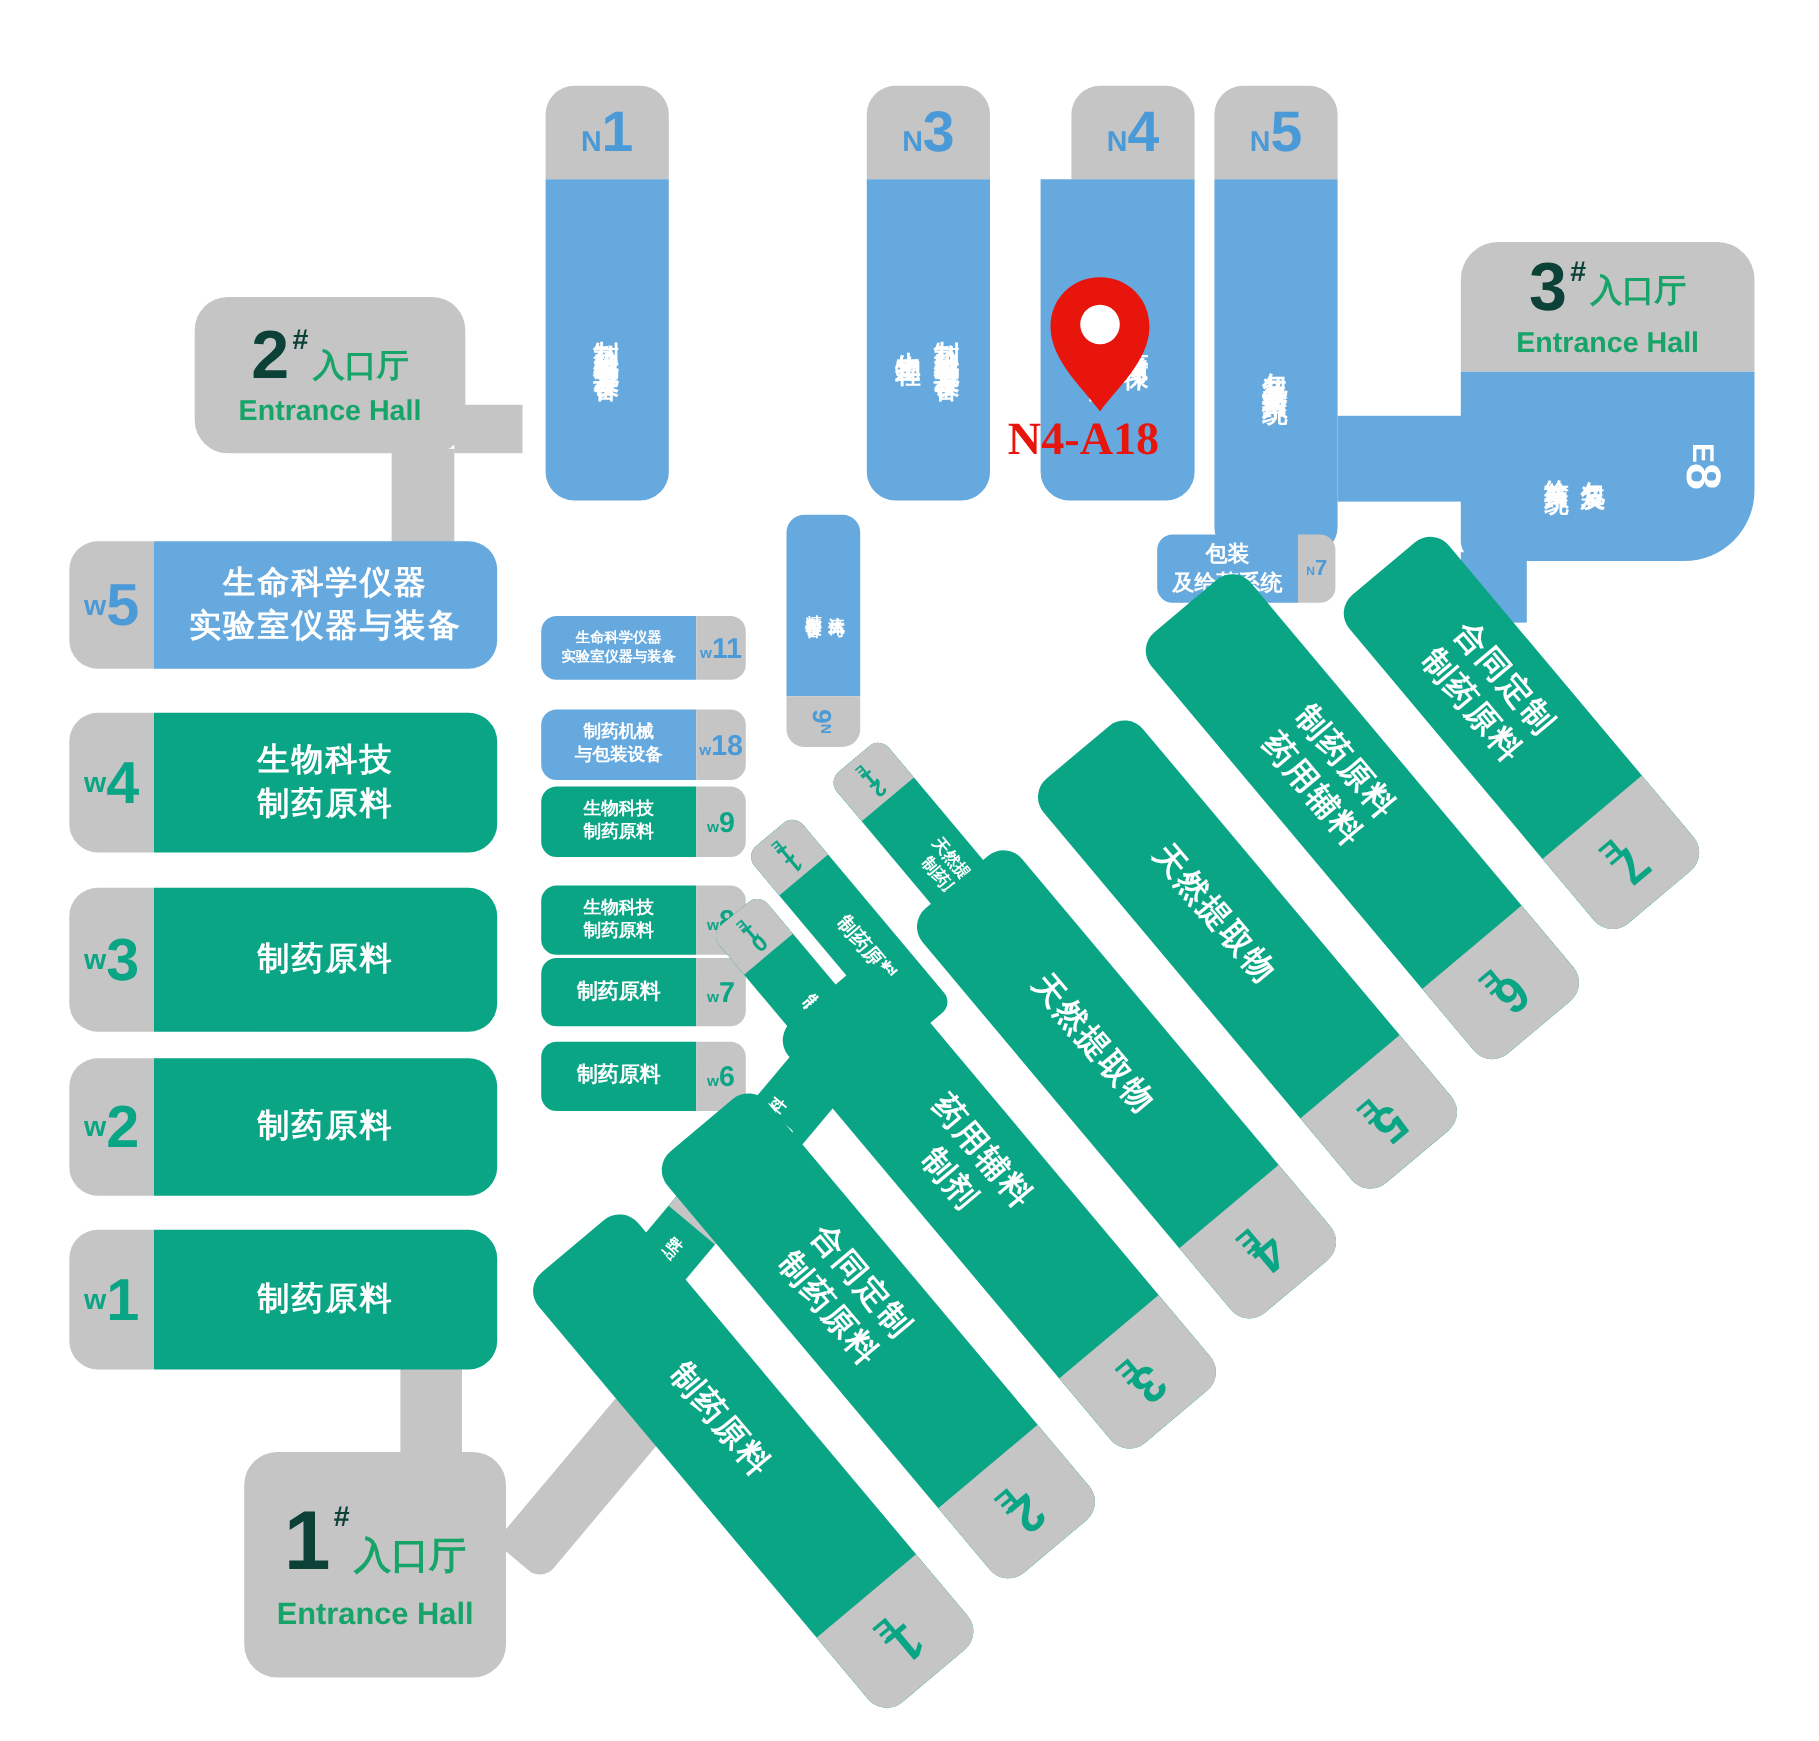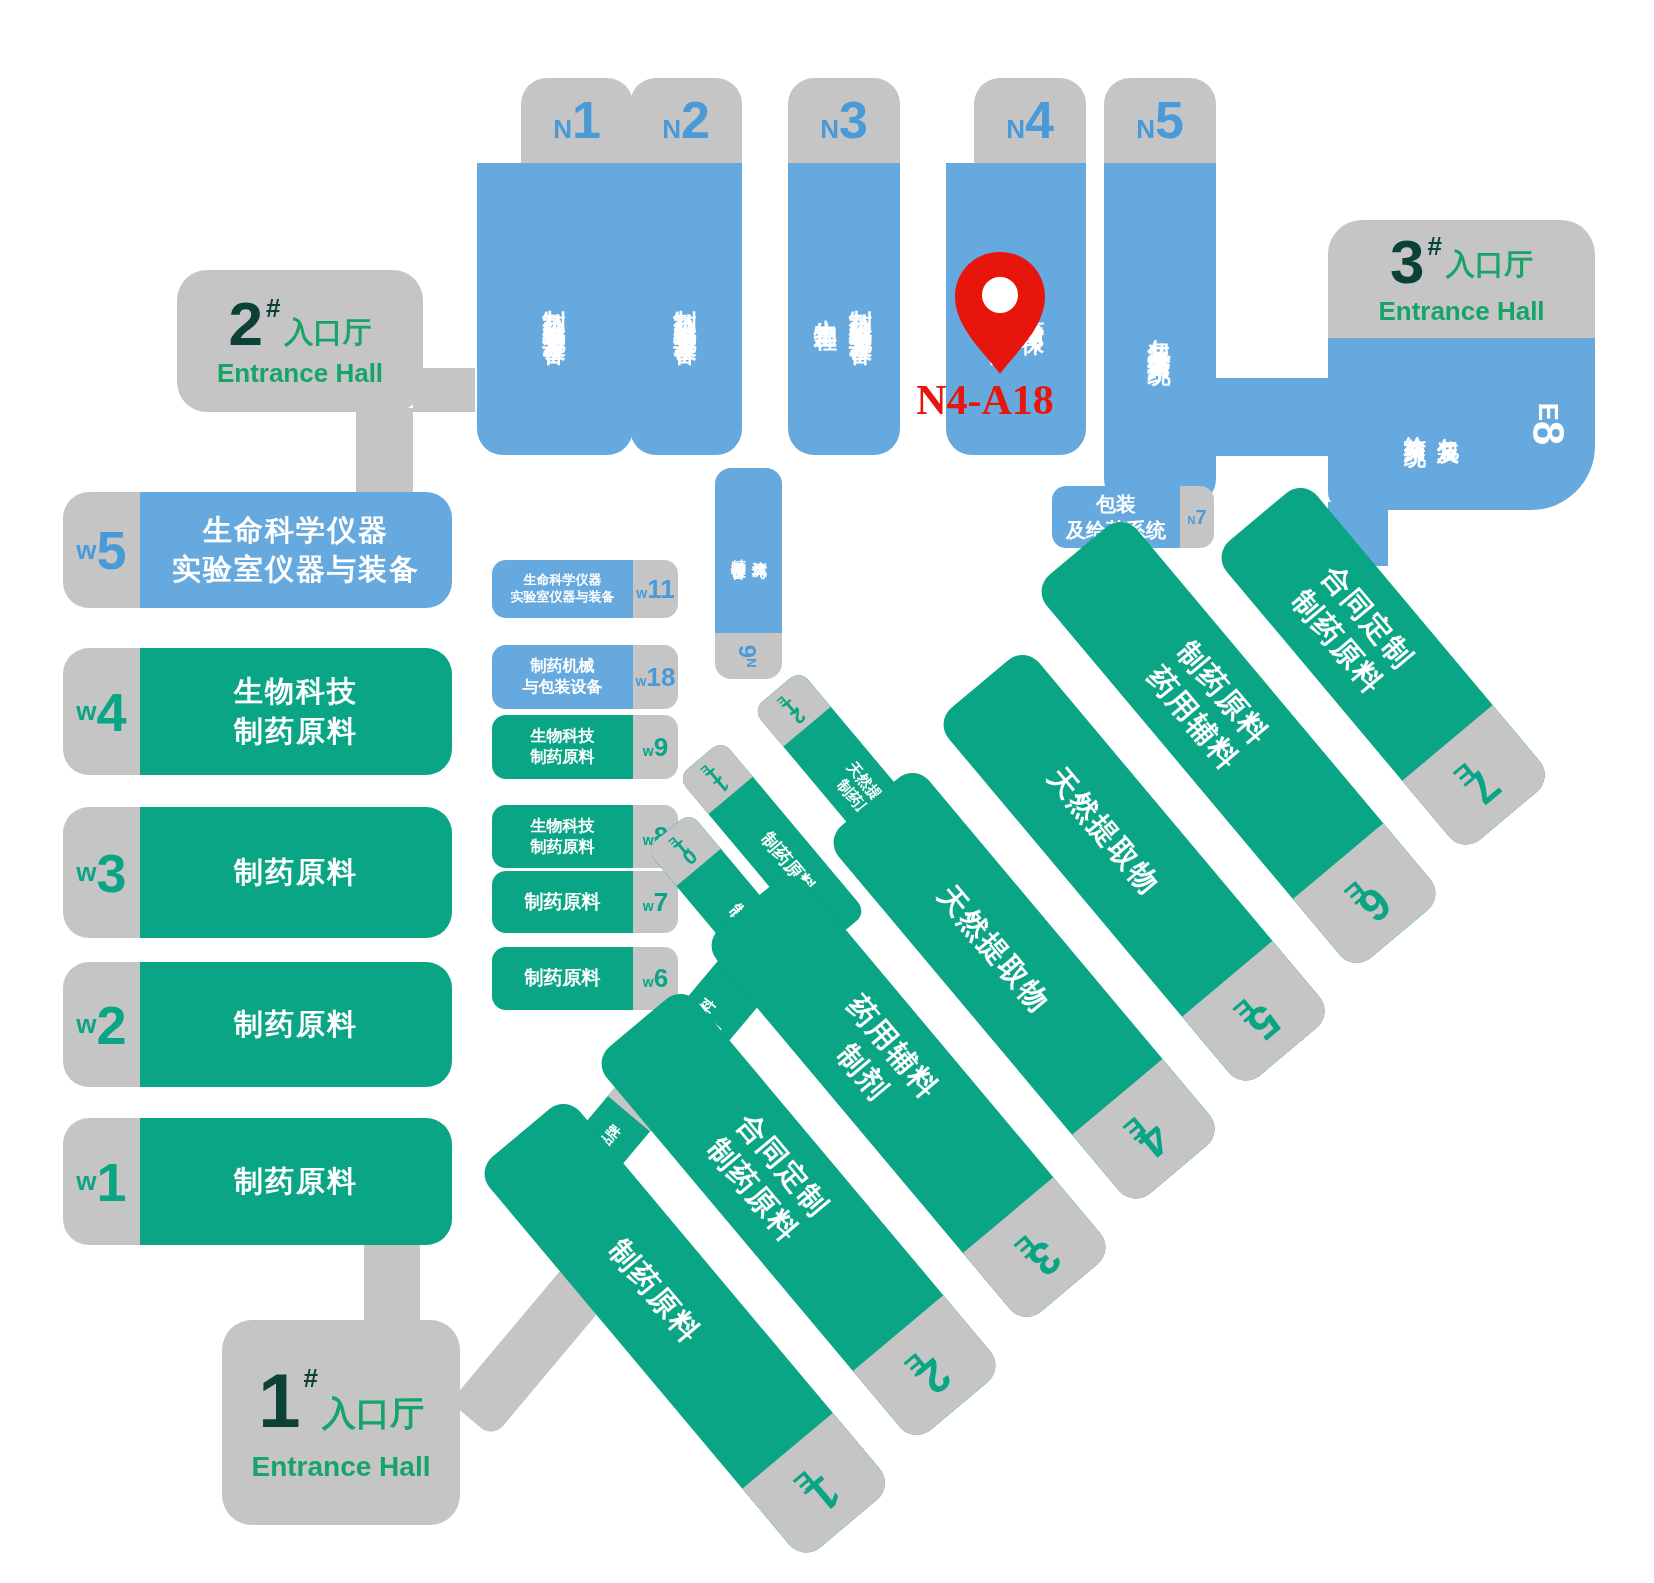--- a/index.html
+++ b/index.html
@@ -142,31 +142,22 @@
         <span class="vl">包装及</span>
         <span class="vl">给药系统</span>
       </div>
     </div>
     <div class="e8code">
         <span class="vcode">E8</span>
       </div>
   </div>
   <div class="abs bluebg" style="left:1328px;top:502px;width:60px;height:64px;"></div>
 
-  <div class="nhall" style="left:477px;padding-left:44px;">
+  <div class="nhall" style="left:496px;">
     <div class="nhead"><span class="tp">N</span><span class="tn">1</span></div>
-    <div class="nbody">
-        <div class="vtext">
-          <span class="vl">制药机械与包装设备</span>
-          <span class="vl"></span>
-        </div>
-      </div>
-  </div>
-  <div class="nhall" style="left:630px;">
-    <div class="nhead"><span class="tp">N</span><span class="tn">2</span></div>
     <div class="nbody">
         <div class="vtext">
           <span class="vl">制药机械与包装设备</span>
           <span class="vl"></span>
         </div>
       </div>
   </div>
   <div class="nhall" style="left:788px;">
     <div class="nhead"><span class="tp">N</span><span class="tn">3</span></div>
     <div class="nbody">

